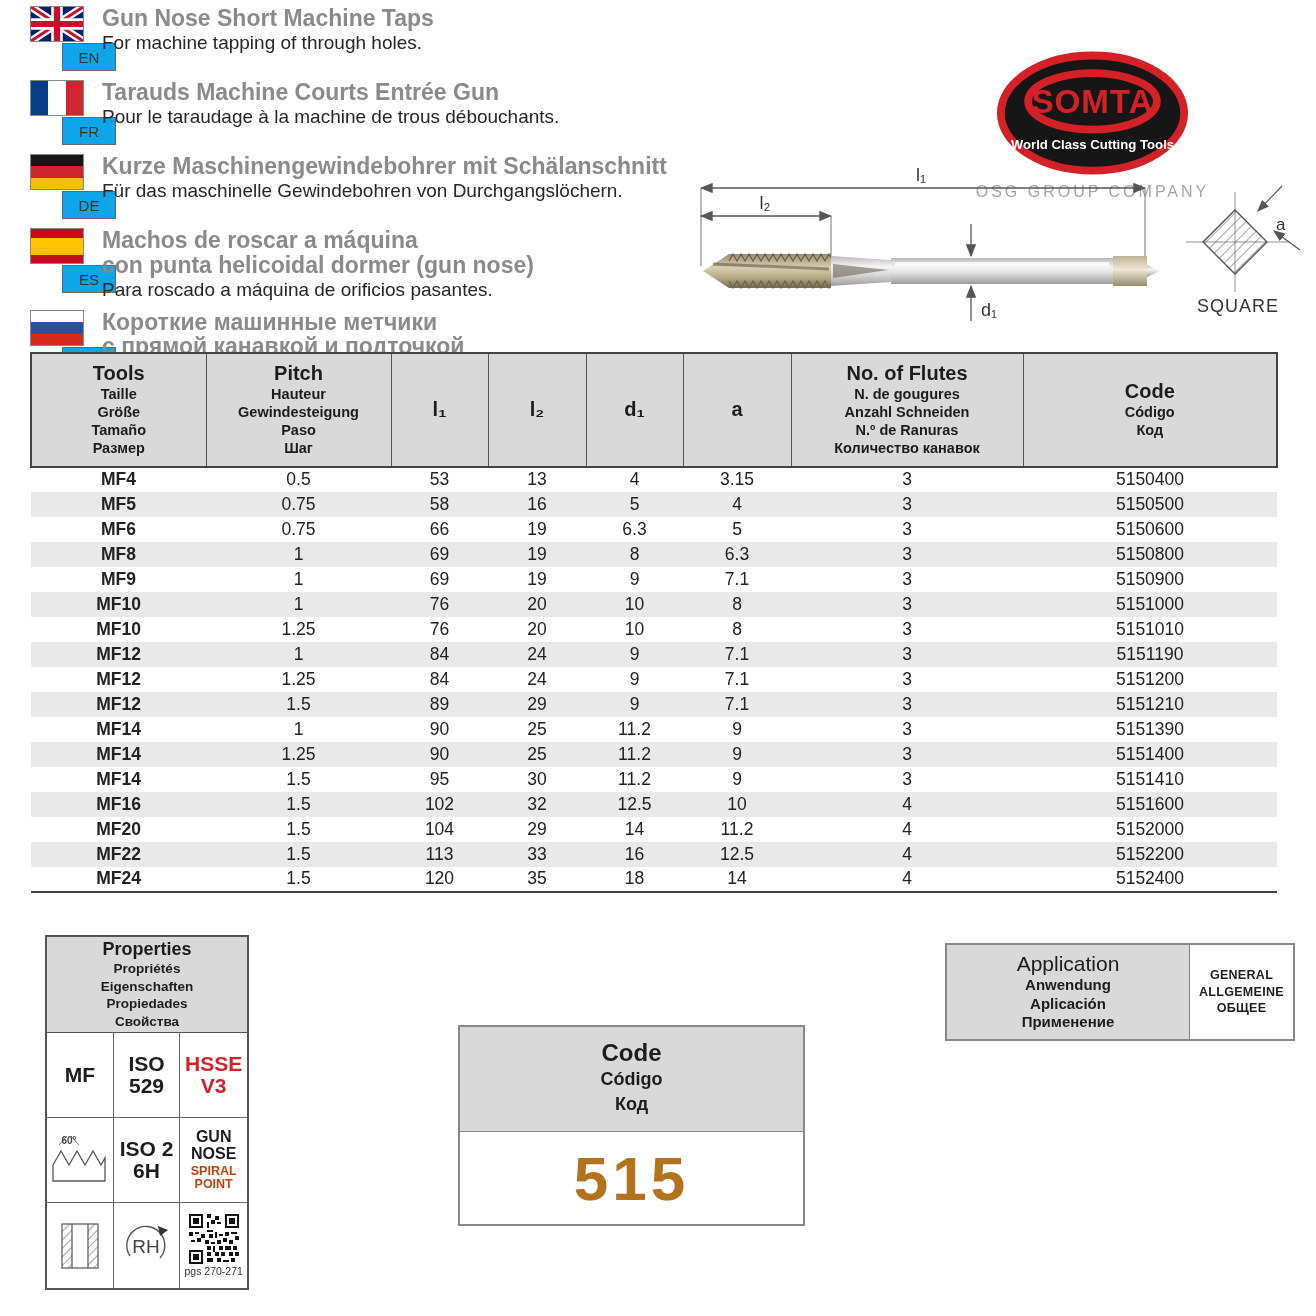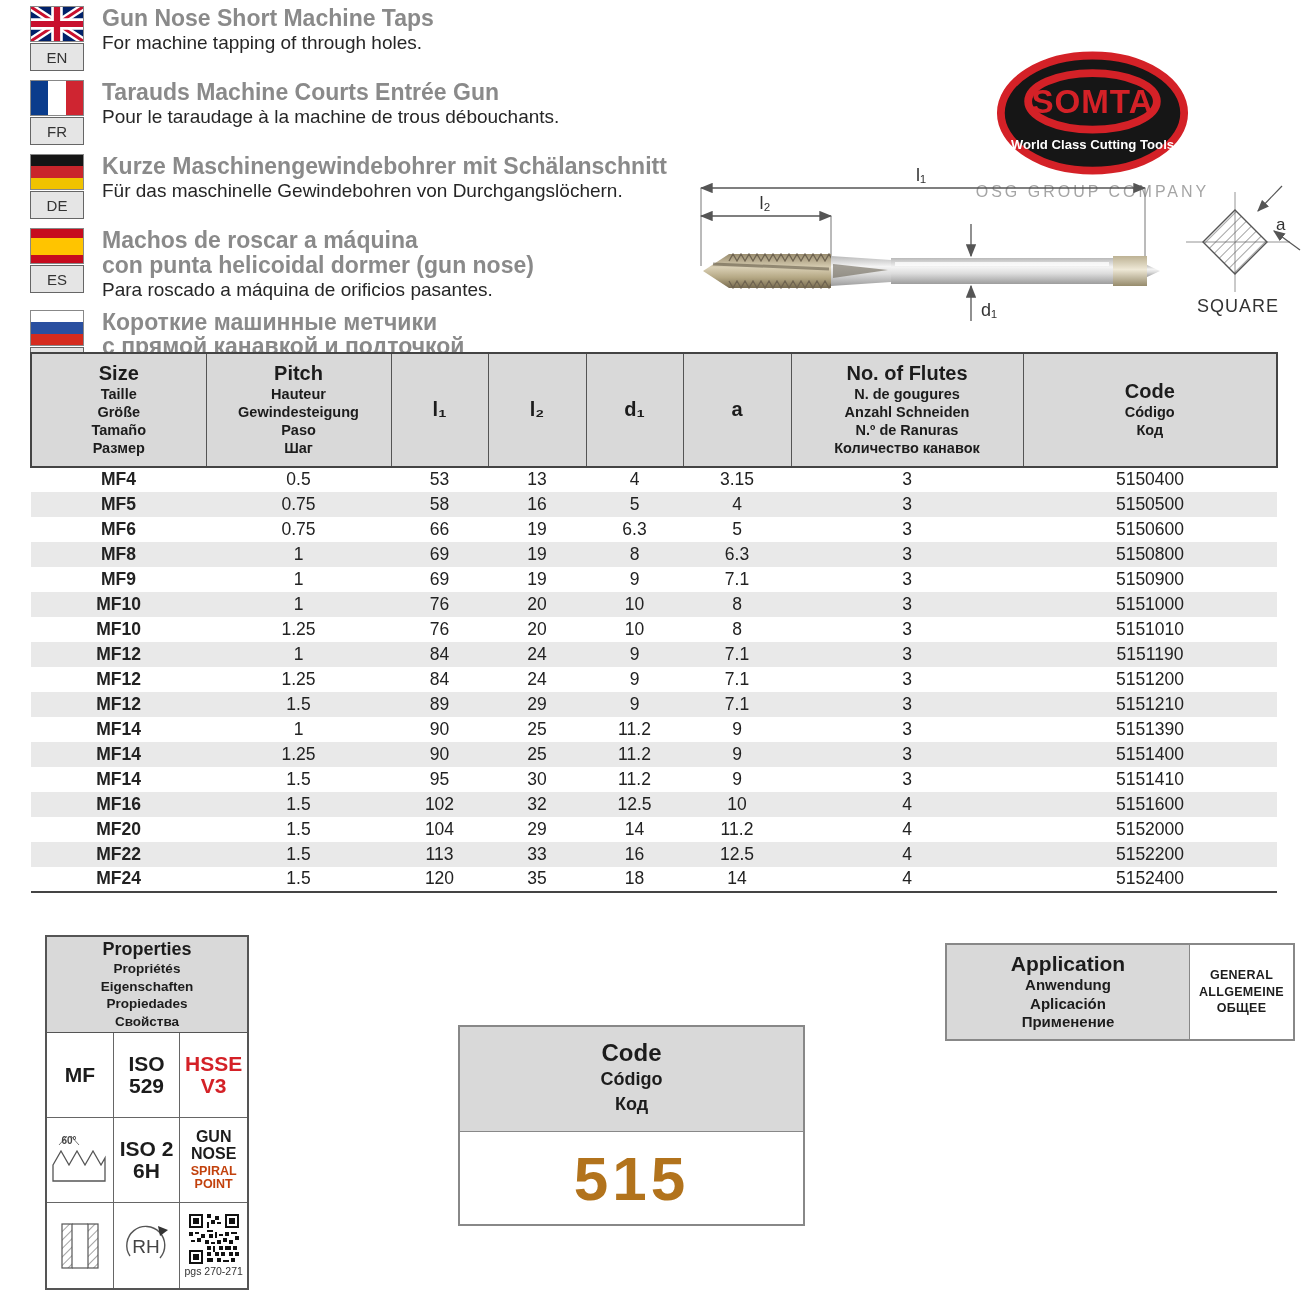--- a/index.html
+++ b/index.html
@@ -9,22 +9,22 @@
 
   
   .lang-block { position:absolute; left:30px; top:6px; width:660px; }
   .lang-entry { display:flex; gap:16px; margin-bottom:9px; }
   .flag-col { width:56px; flex:0 0 56px; }
   .flag { width:54px; height:36px; border:1px solid #888; display:block; }
   .flag-fr { background:linear-gradient(to right,#0a3c8c 0 33.4%,#ffffff 33.4% 66.7%,#cf2531 66.7% 100%); }
   .flag-de { background:linear-gradient(to bottom,#151515 0 33.4%,#c9252b 33.4% 66.7%,#f0c300 66.7% 100%); }
   .flag-es { background:linear-gradient(to bottom,#c60b1e 0 25%,#ffc400 25% 75%,#c60b1e 75% 100%); }
   .flag-ru { background:linear-gradient(to bottom,#ffffff 0 33.4%,#2a4fa0 33.4% 66.7%,#d52b1e 66.7% 100%); }
-  .lang-code { width:54px; height:28px; margin-top:1px; background:#e5e5e5; border:1px solid #666;
-               display:flex; align-items:center; justify-content:center; font-size:15px; color:#333; }
+  .lang-code { width:54px; height:28px; margin-top:1px; background:#0ea5e9; border:1px solid #666;
+               display:flex; align-items:center; justify-content:center; font-size:15px; color:#333;margin-left:32px; }
   .lang-heading { font-size:23px; font-weight:bold; color:#8a8a8a; line-height:1.08; }
   .lang-body { font-size:19px; color:#262626; line-height:1.15; margin-top:1px; }
 
   
   .logo-wrap { position:absolute; left:995px; top:50px; width:195px; text-align:center; }
   .osg-text { position:absolute; left:975px; top:183px; width:235px; text-align:center;
               font-size:16px; color:#a5a5a5; letter-spacing:3px; }
 
   
   .tap-drawing { position:absolute; left:683px; top:166px; }
@@ -67,21 +67,21 @@
   .code-title { font-size:24px; font-weight:bold; color:#1c1c1c; }
   .code-sub { font-size:18px; font-weight:bold; color:#1c1c1c; line-height:1.4; }
   .code-value { height:92px; display:flex; align-items:center; justify-content:center;
     font-size:62px; font-weight:bold; color:#b2731c; letter-spacing:4px; }
 
   
   .app-box { position:absolute; left:945px; top:943px; width:350px; height:98px;
     border:2px solid #888; display:flex; background:#fff; }
   .app-left { width:243px; background:#d9d9d9; border-right:1px solid #888;
     display:flex; flex-direction:column; align-items:center; justify-content:center; text-align:center; }
-  .app-title { font-size:21px; font-weight:bold; color:#1c1c1c; }
+  .app-title { font-size:21px; font-weight:normal; color:#1c1c1c; }
   .app-sub { font-size:15px; font-weight:bold; color:#1c1c1c; line-height:1.25; }
   .app-right { flex:1; display:flex; align-items:center; justify-content:center; text-align:center;
     font-size:12.5px; font-weight:bold; color:#1c1c1c; line-height:1.35; letter-spacing:0.3px; }
 </style>
 </head>
 <body>
 
 <div class="page">
 
   <div class="lang-block">
@@ -239,21 +239,21 @@
           <col style="width:97px">
           <col style="width:98px">
         <col style="width:97px">
           <col style="width:108px">
           <col style="width:232px">
           <col style="width:254px">
       </colgroup>
       <thead>
         <tr>
           <th>
-            <div class="hdr-title">Size</div>
+            <div class="hdr-title">Tools</div>
             <div class="hdr-sub preline">Taille
 Größe
 Tamaño
 Размер</div>
           </th>
           <th>
             <div class="hdr-title">Pitch</div>
             <div class="hdr-sub preline">Hauteur
 Gewindesteigung
 Paso

